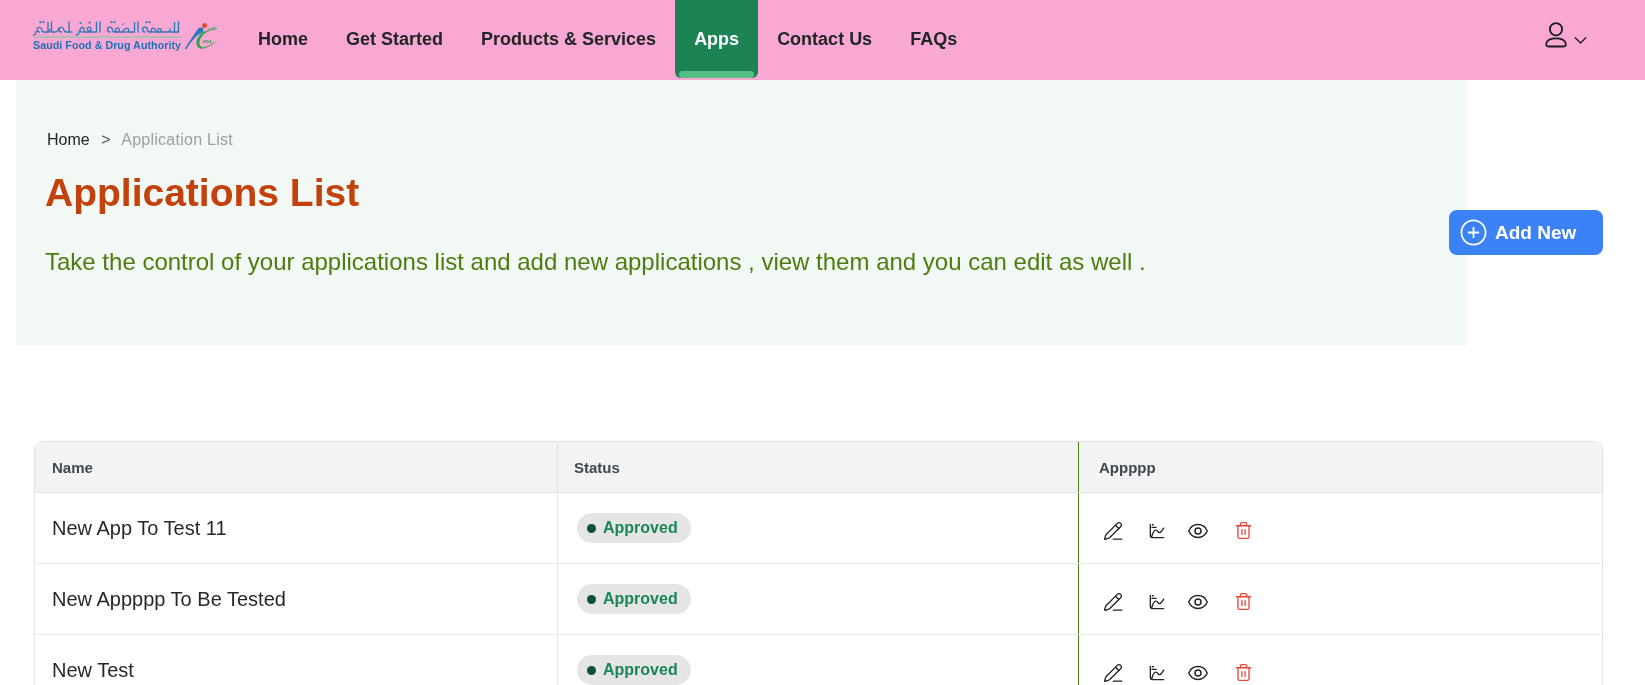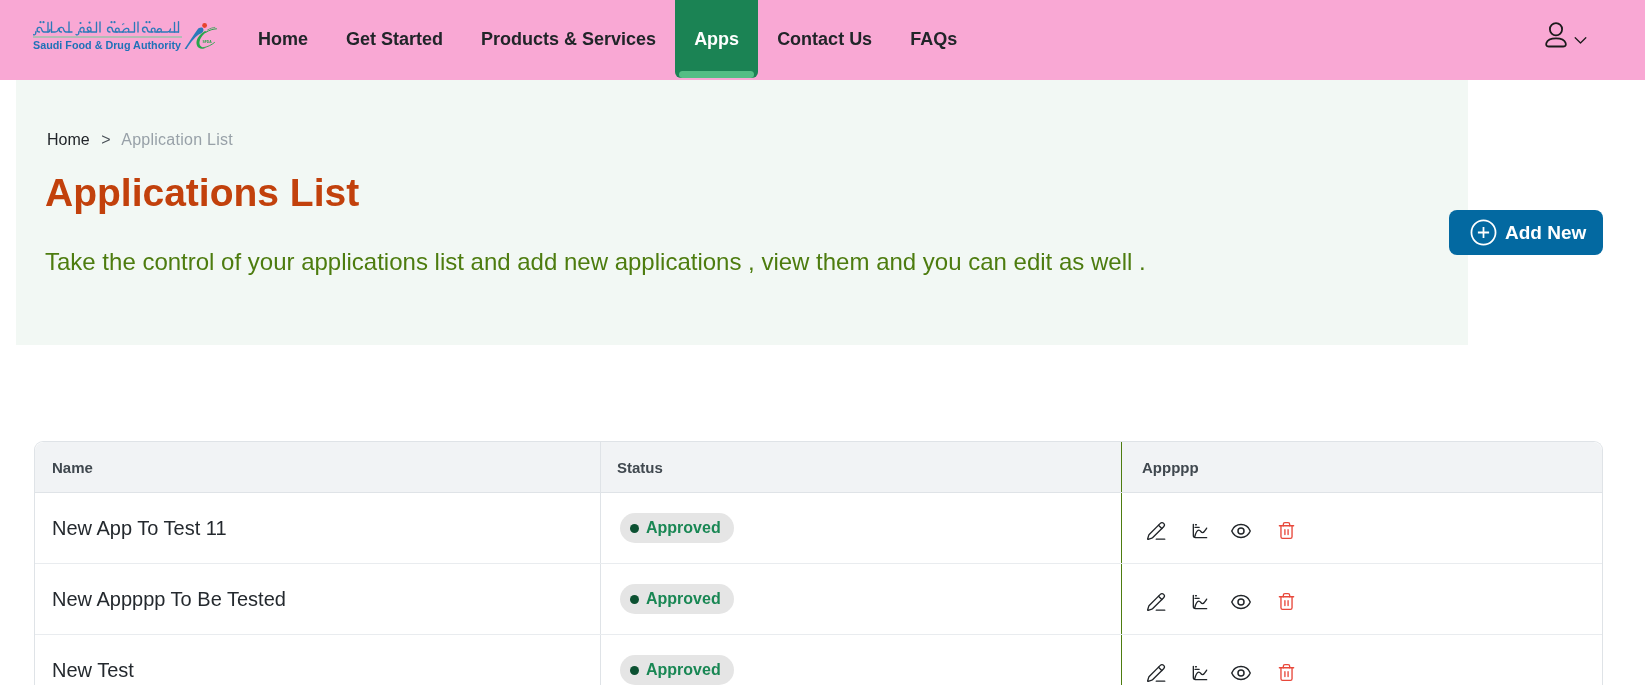--- a/index.html
+++ b/index.html
@@ -15,30 +15,30 @@
   .nav a.tab .pill { position:absolute; left:4px; right:4px; bottom:0px; height:7px; border-radius:3.5px; background:#55be85; }
   .userbox { position:absolute; left:1543px; top:22px; display:flex; align-items:center; }
 
   
   .hero { position:absolute; left:16px; top:80px; width:1452px; height:265px; background:#f2f8f4; }
   .crumbs { position:absolute; left:31px; top:51px; font-size:16px; color:#212529; }
   .crumbs .sep { color:#495057; margin:0 7px; }
   .crumbs .cur { color:#98a1a8; letter-spacing:0.25px; }
   .hero h1 { position:absolute; left:29px; top:91px; font-size:39px; font-weight:700; color:#c2410c; letter-spacing:0px; }
   .hero p { position:absolute; left:29px; top:168px; font-size:24px; color:#4d7c0f; }
-  .addnew { position:absolute; left:1433px; top:130px; width:154px; height:45px; background:#0369a1; border-radius:8px; color:#fff; display:flex; align-items:center; justify-content:flex-start; padding-left:21px; gap:8px; font-size:19px; font-weight:700; }
+  .addnew { position:absolute; left:1433px; top:130px; width:154px; height:45px; background:#3b82f6; border-radius:8px; color:#fff; display:flex; align-items:center; justify-content:flex-start; padding-left:11px; gap:8px; font-size:19px; font-weight:700; }
 
   
   .tbl { position:absolute; left:34px; top:441px; width:1569px; border:1px solid #dfe3e7; border-bottom:none; border-radius:9px 9px 0 0; background:#fff; }
   .thead { display:flex; height:51px; background:#f1f3f5; border-radius:9px 9px 0 0; border-bottom:1px solid #dfe3e7; }
   .thead .c { display:flex; align-items:center; font-size:15px; font-weight:700; color:#40484f; }
   .thead .c2 { padding-left:16px; }
   .thead .c3 { padding-left:20px; }
   .row { display:flex; height:71px; border-bottom:1px solid #e9ecef; }
-  .c1 { width:566px; padding-left:17px; border-right:1px solid #dfe3e7; }
+  .c1 { width:523px; padding-left:17px; border-right:1px solid #dfe3e7; }
   .c2 { width:521px; padding-left:19px; border-right:1px solid #4d7c0f; }
   .c3 { padding-left:24px; flex:1; }
   .row .c { display:flex; align-items:center; }
   .name { font-size:20px; color:#24292e; }
   .badge { display:inline-flex; align-items:center; height:30px; padding:0 13px 0 10px; background:#e5e5e5; border-radius:15px; gap:7px; }
   .badge .dot { width:9px; height:9px; border-radius:50%; background:#0c5132; }
   .badge span { font-size:16px; font-weight:700; color:#198754; }
   .acts { display:flex; align-items:center; margin-top:5px; }
   .acts svg { display:block; }
   .g1{margin-right:24px;} .g2{margin-right:20px;} .g3{margin-right:25px;}

